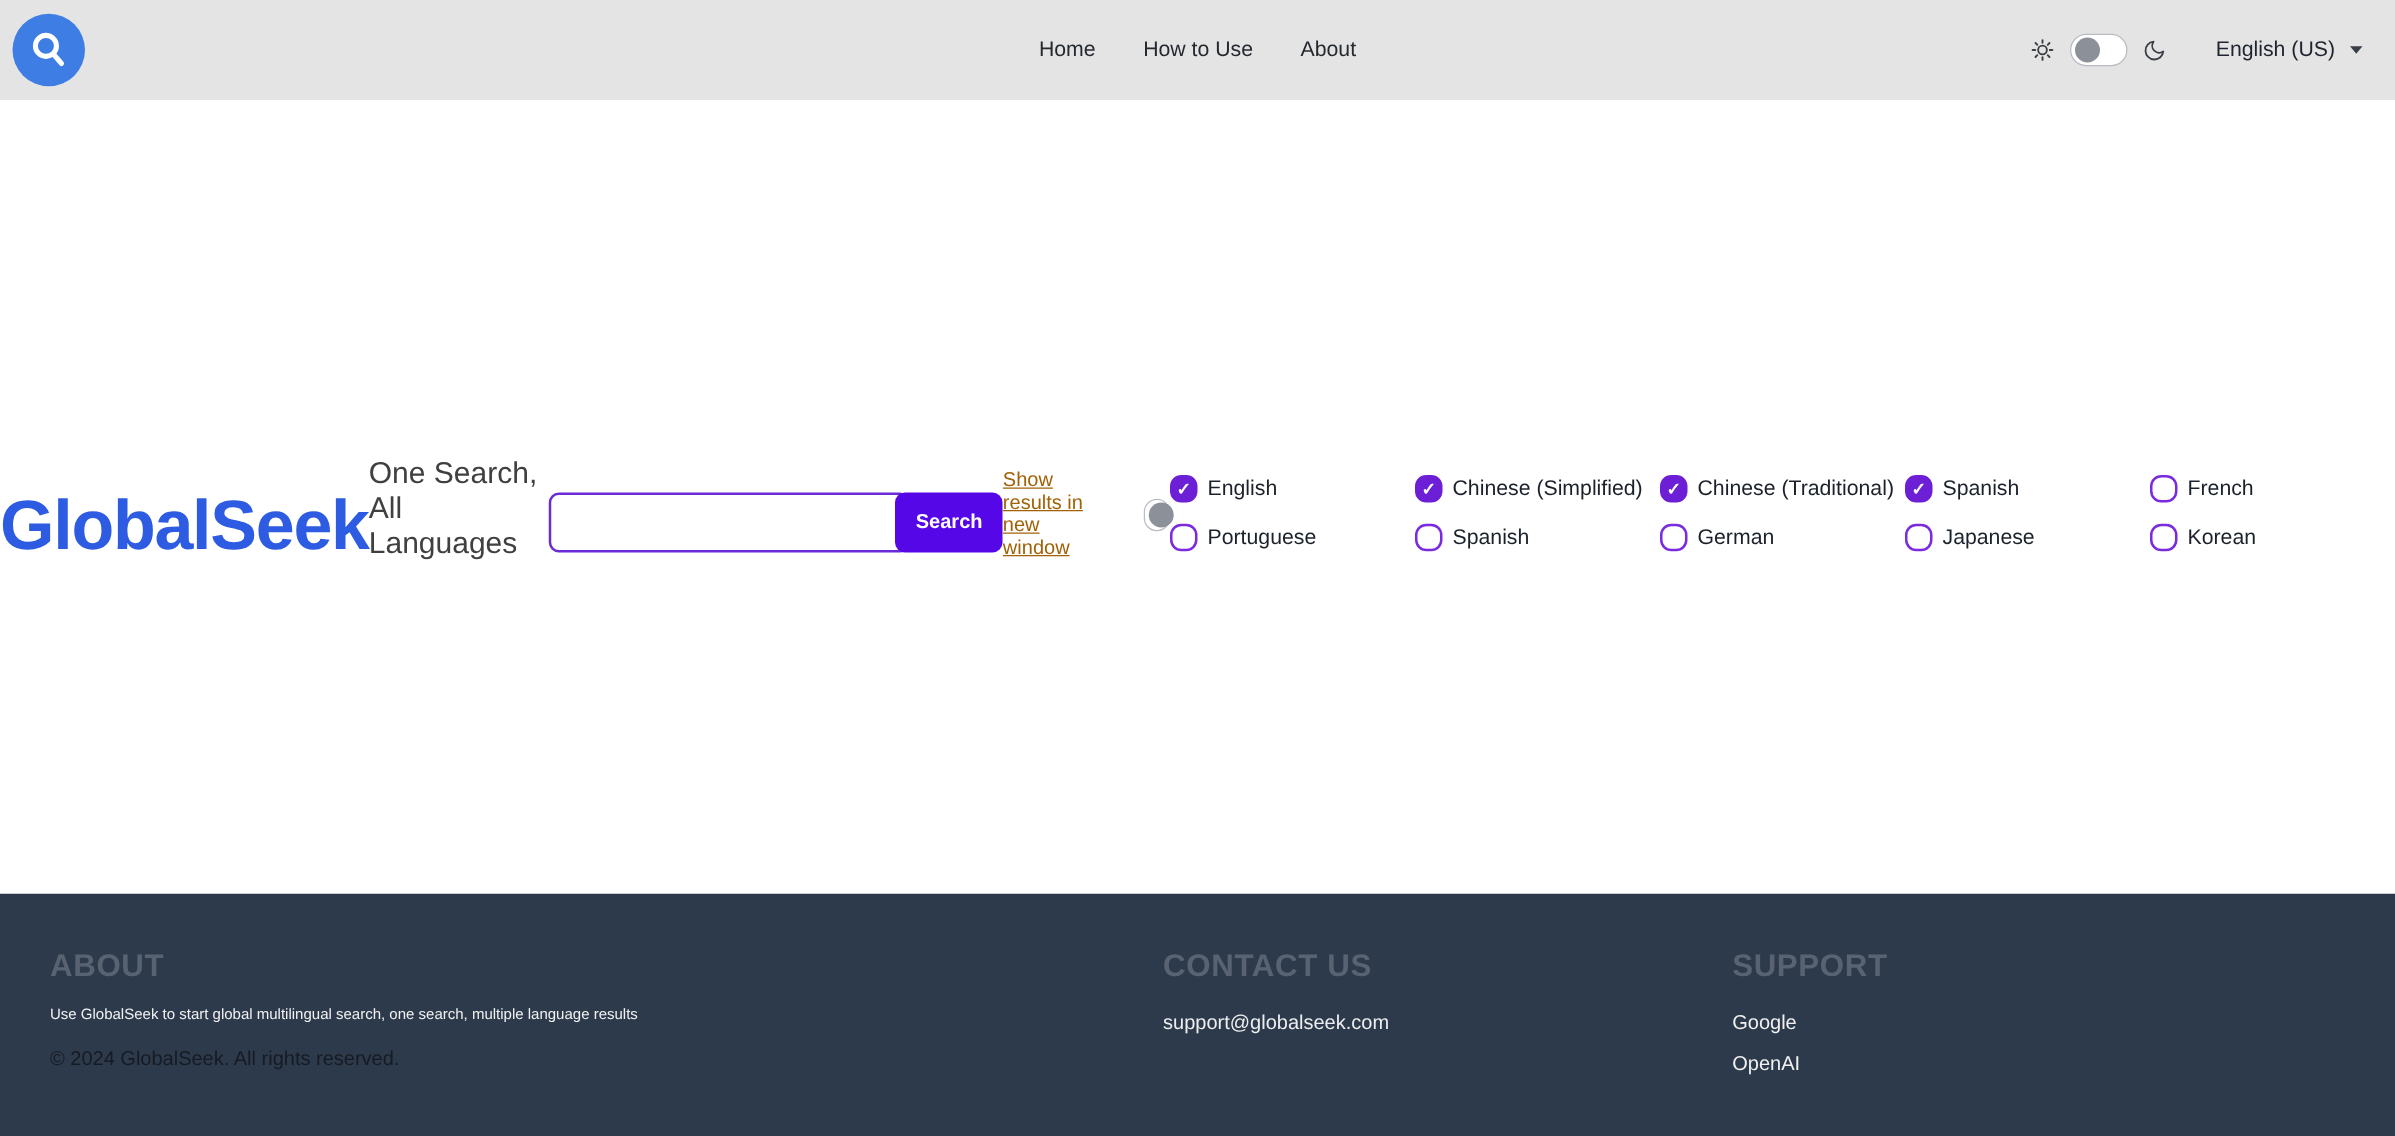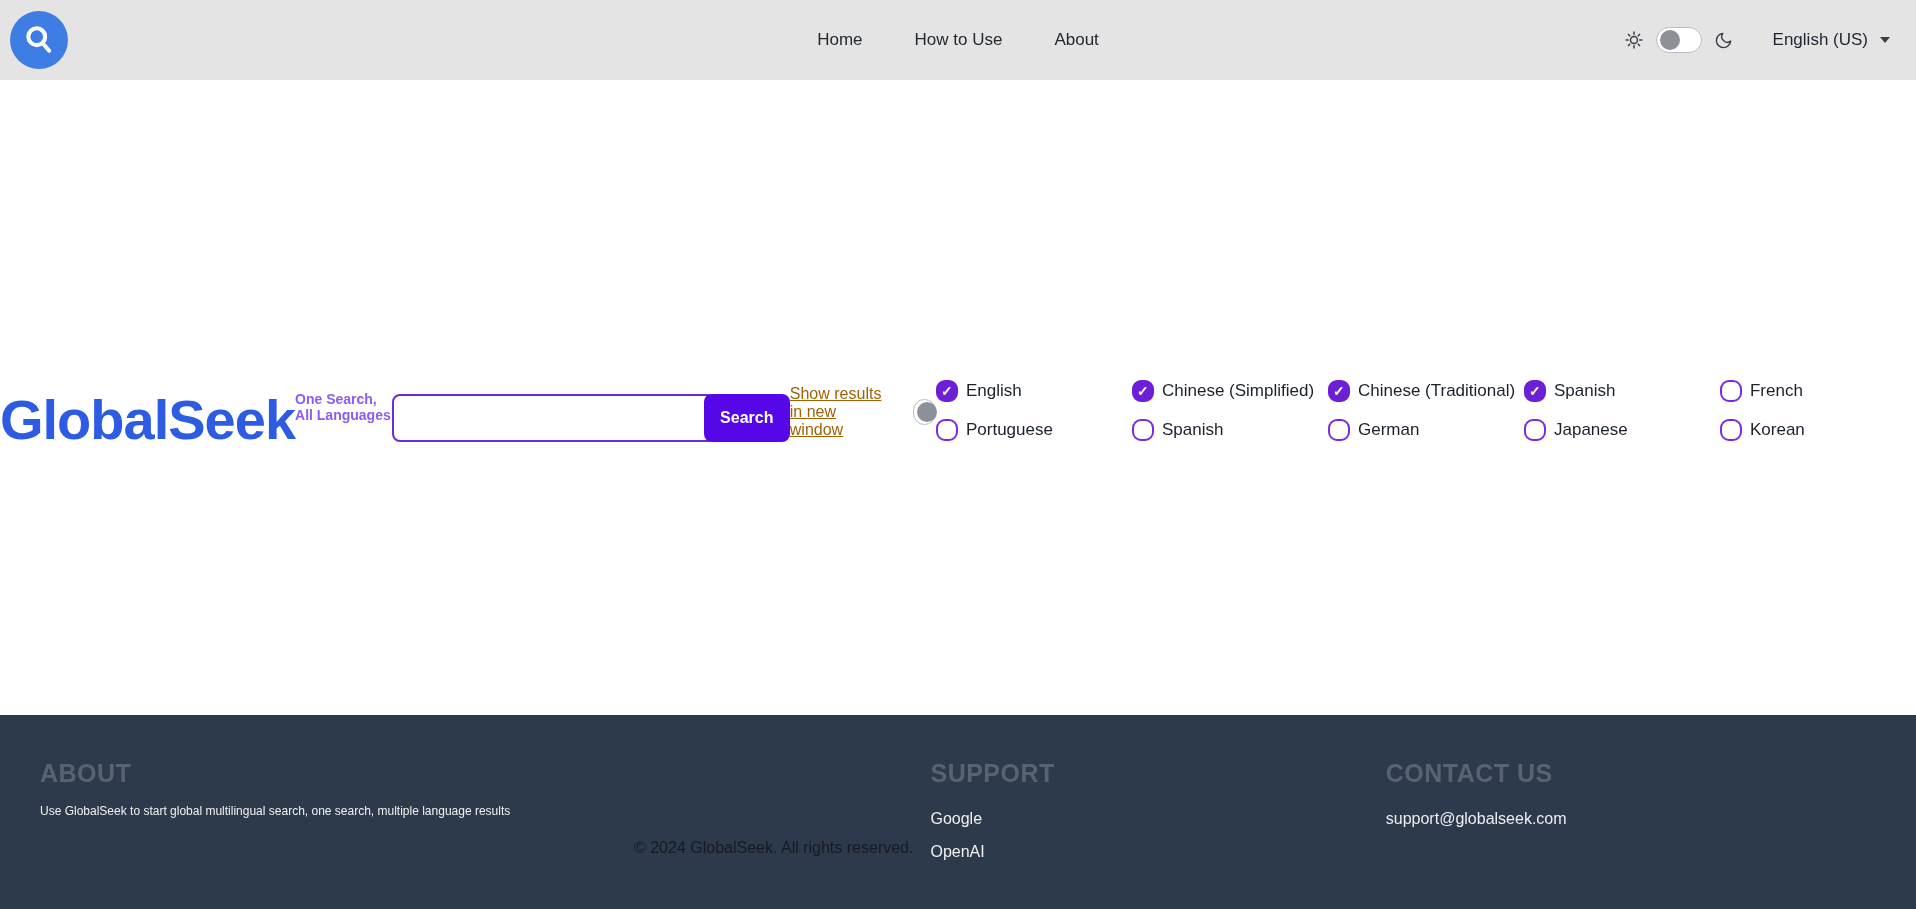--- a/index.html
+++ b/index.html
@@ -19,21 +19,21 @@
     position: relative; flex-shrink: 0;
   }
   .logo {
     width: 58px; height: 58px; border-radius: 50%;
     background: #3d7de4; margin-left: 10px;
     display: flex; align-items: center; justify-content: center;
     cursor: pointer;
   }
   .main-nav {
     position: absolute; left: 50%; transform: translateX(-50%);
-    display: flex; gap: 52px;
+    display: flex; gap: 38px;
   }
   .main-nav a {
     color: #24292f; font-size: 17px; text-decoration: none; cursor: pointer;
   }
   .header-controls {
     position: absolute; right: 26px;
     display: flex; align-items: center;
   }
   .icon-sun, .icon-moon { display: flex; align-items: center; }
   .toggle {
@@ -55,21 +55,21 @@
     border-left: 5px solid transparent; border-right: 5px solid transparent;
     border-top: 6px solid #3a3f46;
   }
 
   
   .main { flex: 1; display: flex; flex-direction: row; align-items: center; }
   .page-title {
     margin: 44px 0 0; font-size: 56px; font-weight: 700;
     color: #2d5ce3; letter-spacing: -1px;
   }
-  .page-subtitle { margin: 18px 0 0; font-size: 14px; color: #8b5cf6; font-weight: bold; }
+  .page-subtitle { margin: 18px 0 0; font-size: 24px; color: #404040; }
 
   .search-row { margin-top: 40px; display: flex; width: 740px; height: 48px; }
   .search-input {
     flex: 1; border: 2px solid #6b2bd6; border-radius: 8px;
     font-size: 18px; padding: 0 16px; outline: none;
     font-family: "Liberation Sans", sans-serif; background: #fff;
   }
   .search-btn {
     width: 86px; margin-left: -12px; z-index: 1;
     background: #5507e8; color: #ffffff; border: none; border-radius: 8px;
@@ -102,21 +102,21 @@
   .footer {
     height: 194px; background: #2d3a4b; flex-shrink: 0;
     padding: 44px 40px 0;
     display: grid; grid-template-columns: 48.5% 24.8% 26.7%;
   }
   .footer h3 {
     margin: 0; font-size: 25px; font-weight: 700;
     color: #596270; letter-spacing: 0.5px;
   }
   .footer-text { margin: 16px 0 0; font-size: 12px; color: #f1f1f1; }
-  .copyright { margin: 21px 17px 0; font-size: 16px; color: #161b23; text-align: right; }
+  .copyright { margin: 21px 0 0; font-size: 16px; color: #161b23; }
   .footer-links { margin-top: 22px; }
   .footer-link {
     display: block; font-size: 16px; color: #f1f1f1;
     text-decoration: none; margin-bottom: 15px; cursor: pointer;
   }
   .footer-email { margin: 22px 0 0; font-size: 16px; color: #eceef0; }
 </style>
 </head>
 <body>
 
@@ -231,23 +231,23 @@
     </div>
 </main>
 
 <footer class="footer">
   <div class="footer-col">
     <h3>ABOUT</h3>
     <p class="footer-text">Use GlobalSeek to start global multilingual search, one search, multiple language results</p>
     <p class="copyright">© 2024 GlobalSeek. All rights reserved.</p>
   </div>
   <div class="footer-col">
+    <h3>CONTACT US</h3>
+    <p class="footer-email">support@globalseek.com</p>
+  </div>
+  <div class="footer-col">
     <h3>SUPPORT</h3>
     <div class="footer-links">
         <a class="footer-link" href="#">Google</a>
         <a class="footer-link" href="#">OpenAI</a>
       </div>
   </div>
-  <div class="footer-col">
-    <h3>CONTACT US</h3>
-    <p class="footer-email">support@globalseek.com</p>
-  </div>
 </footer>
 
 </body></html>

